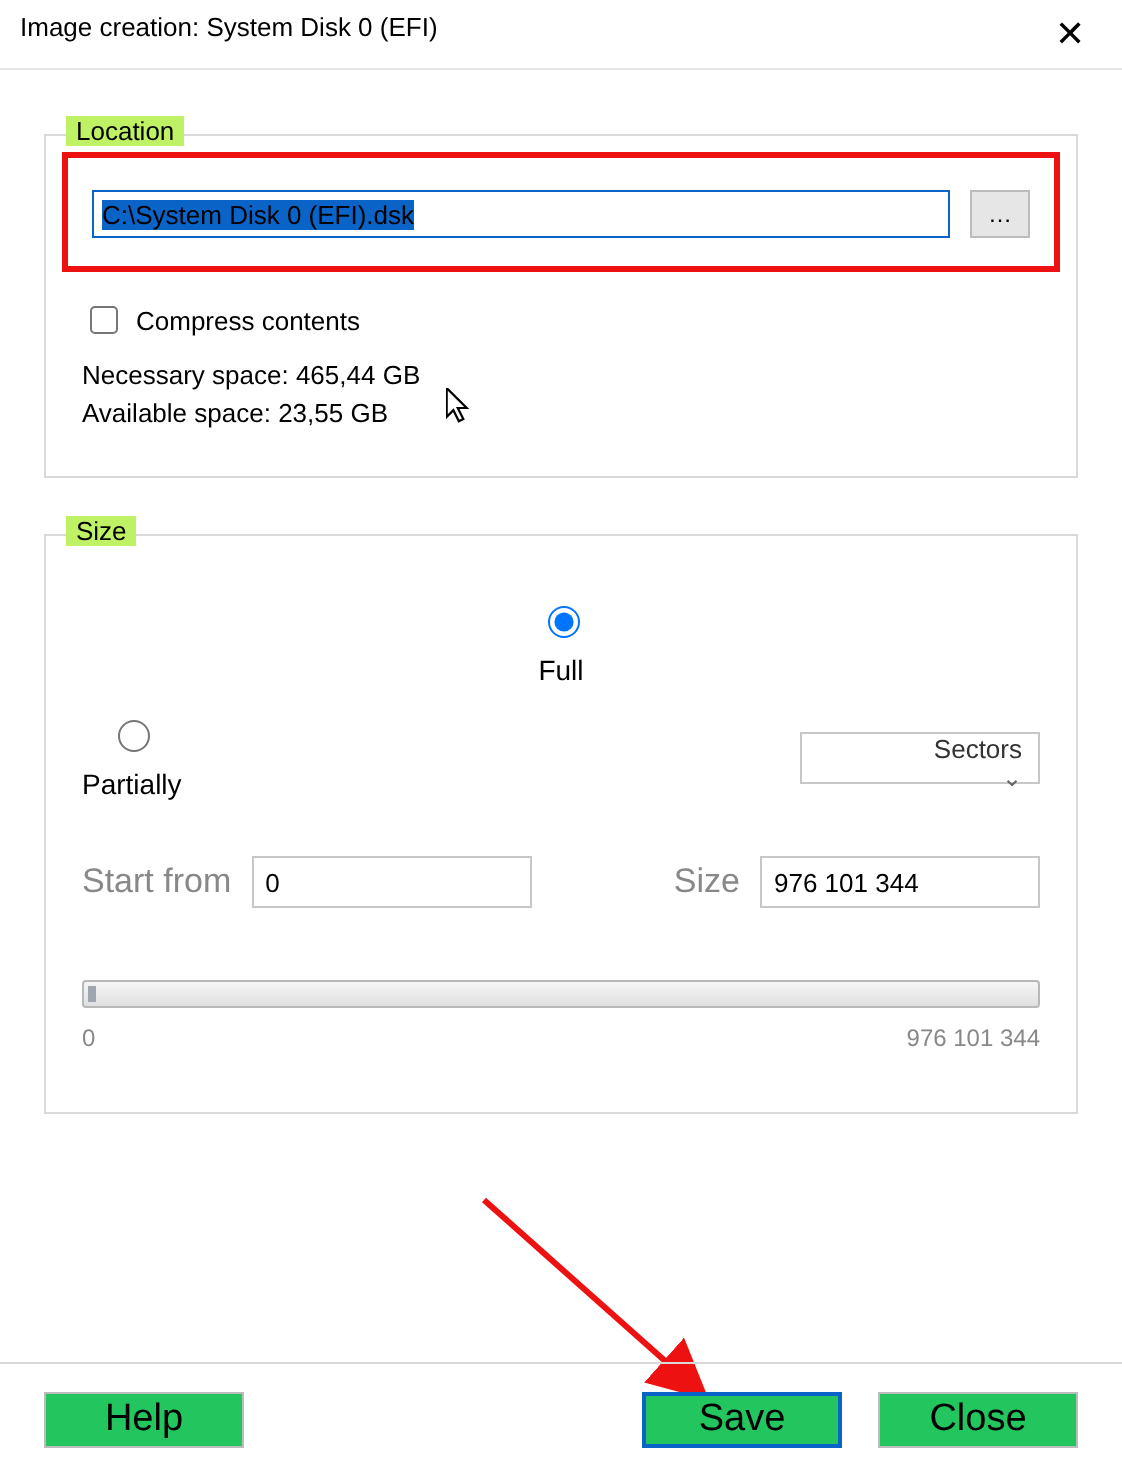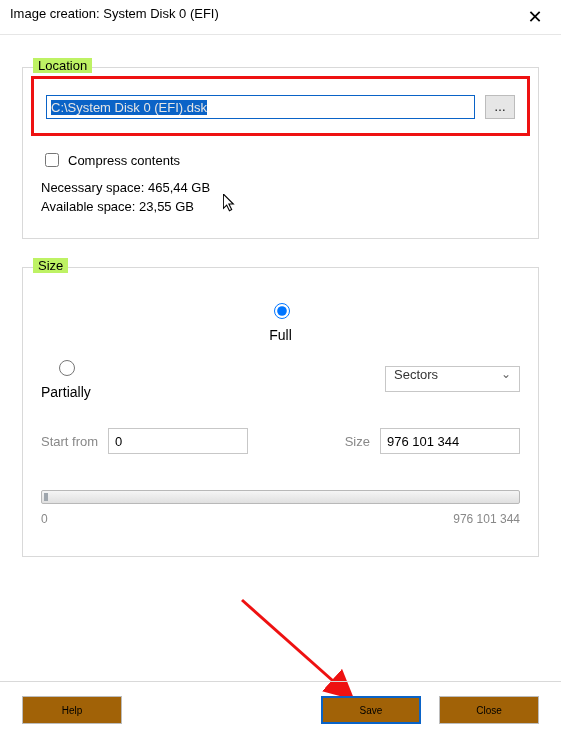--- a/index.html
+++ b/index.html
@@ -58,21 +58,21 @@
     height:24px;
     border:1px solid #0a63c7;
     padding:2px 4px;
     font-size:13px;
     display:flex;
     align-items:center;
     overflow:hidden;
   }
   .path-selected .seltext{
     background:#0a63c7;
-    color:#e5e5e5;
+    color:#000000;
     white-space:pre;
   }
   .browse-btn {
     width: 30px; height: 24px;
     background: #e6e6e6;
     border: 1px solid #bcbcbc;
     display:flex; align-items:center; justify-content:center;
     font-size:12px;
     cursor:pointer;
   }
@@ -85,26 +85,26 @@
   .cursor-img {
     position:absolute;
     left:200px; top:126px;
     pointer-events:none;
   }
   .cursor-svg{width:14px;height:20px;}
   .radio-row{ display:flex; align-items:center; gap:8px; margin:14px 0; font-size:14px;flex-direction:column;}
   .radio-row input[type=radio]{ width:16px;height:16px; }
   .partial-row{ display:flex; align-items:center; justify-content:space-between; margin-top:4px;}
   .select-box{
-     width:135px;height:26px;border:1px solid #c7c7c7;display:flex;align-items:flex-start;
-     padding:0 8px; justify-content:space-between; color:#333; font-size:13px;
+     width:120px;height:26px;border:1px solid #c7c7c7;display:flex;align-items:flex-end;
+     padding:0 8px; justify-content:space-between; color:#333; font-size:13px;flex-direction:column;
   }
   .chev{ font-size:12px;color:#666;}
   .range-row{ display:flex; align-items:center; gap:10px; margin-top:28px;}
-  .range-label{ color:#888; font-size:13px;}
+  .range-label{ color:#888; font-size:17px;}
   .num-input{
     height:26px; border:1px solid #c7c7c7; padding:3px 6px; font-size:13px; font-family:inherit;
   }
   .slider-wrap{ margin-top:36px; }
   .slider{
     height:14px; border:1px solid #b8b8b8;
     background: linear-gradient(#f5f5f5,#e0e0e0);
     border-radius:2px; position:relative;
   }
   .slider .fill{
@@ -113,23 +113,23 @@
   }
   .scale-row{ display:flex; justify-content:space-between; color:#888; font-size:12px; margin-top:8px;}
   .footer{
     position:absolute; left:0; right:0; bottom:0;
     border-top:1px solid #d9d9d9;
     padding:14px 22px 18px 22px;
     display:flex; align-items:center;
   }
   .btn{
     width:100px;height:28px;
-    background:#a16207;border:1px solid #bcbcbc;
+    background:#22c55e;border:1px solid #bcbcbc;
     display:flex;align-items:center;justify-content:center;
-    font-size:10px;cursor:pointer;
+    font-size:19px;cursor:pointer;
   }
   .btn.primary{ border:2px solid #0a63c7; }
   .spacer{flex:1;}
   .arrow-annot{
     position:absolute;
     pointer-events:none;
   }
 </style>
 </head>
 <body>

